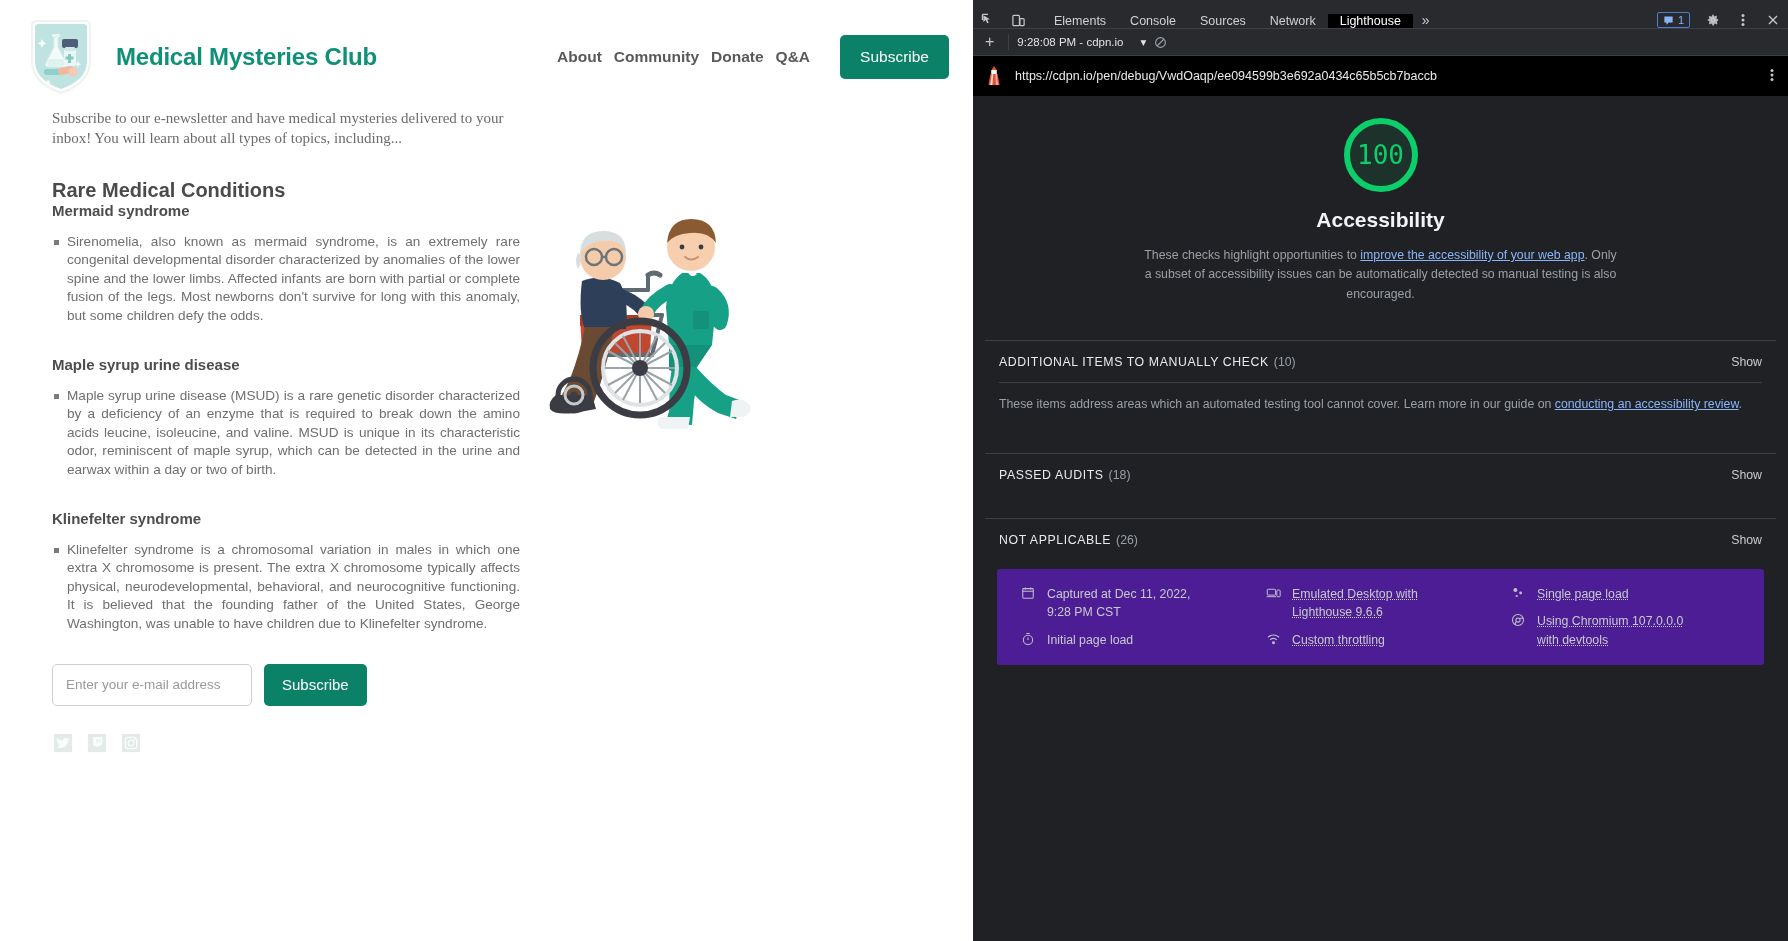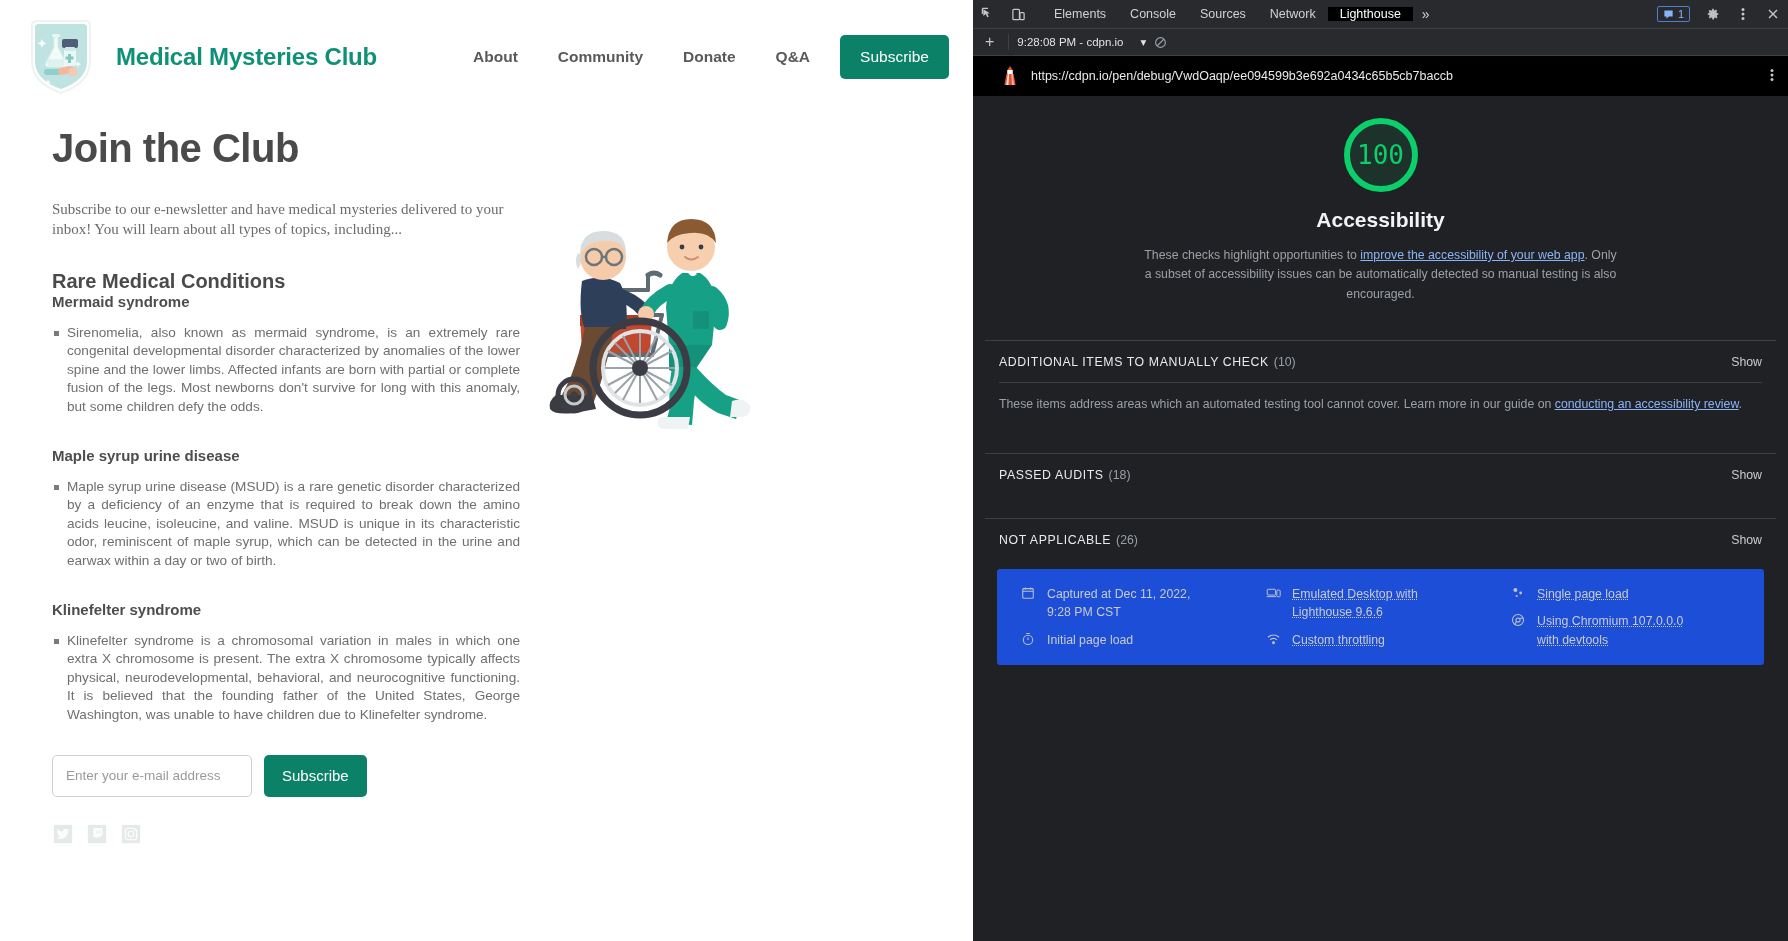--- a/index.html
+++ b/index.html
@@ -36,21 +36,21 @@
     font-size: 24px;
     font-weight: bold;
     color: #0f9177;
     letter-spacing: -0.2px;
     white-space: nowrap;
   }
   .nav-spacer { flex: 1; }
   .main-nav {
     display: flex;
     align-items: flex-end;
-    gap: 40px;
+    gap: 12px;
     margin-right: 30px;
   }
   .nav-link {
     font-size: 15.5px;
     font-weight: bold;
     color: #595959;
     text-decoration: none;
     white-space: nowrap;
     cursor: pointer;
   }
@@ -176,21 +176,21 @@
     color: #e8eaed;
     font-size: 12px;
     display: flex;
     flex-direction: column;
     overflow: hidden;
   }
   .dt-tabbar {
     height: 29px;
     background: #292a2d;
     display: flex;
-    align-items: center;
+    align-items: flex-end;
     border-bottom: 1px solid #3c4043;
     flex: 0 0 29px;
   }
   .dt-icon-btn {
     width: 30px;
     display: flex; align-items: center; justify-content: center;
     cursor: pointer;
   }
   .dt-sep {
     width: 1px; background: #3c4043; margin: 6px 4px;
@@ -247,21 +247,21 @@
     overflow: hidden;
     background: #202124;
     display: flex;
     flex-direction: column;
   }
   .lh-urlbar {
     background: #000000;
     display: flex;
     align-items: center;
     gap: 12px;
-    padding: 9px 14px 9px 28px;
+    padding: 9px 14px 9px 12px;
     flex: 0 0 auto;
   }
   .lh-url {
     font-size: 12.5px;
     color: #e8eaed;
     white-space: nowrap;
     overflow: hidden;
     text-overflow: ellipsis;
     flex: 1;
   }
@@ -334,21 +334,21 @@
     margin-top: 12px;
     font-size: 12.3px;
     color: #9aa0a6;
     line-height: 1.6;
     padding-right: 18px;
     padding-bottom: 2px;
   }
 
   .meta-card {
     margin: 22px 12px 0 12px;
-    background: #1d4ed8;
+    background: #4c1d95;
     border-radius: 3px;
     padding: 16px 18px 16px 24px;
     display: flex;
     gap: 10px;
   }
   .meta-col { flex: 1; display: flex; flex-direction: column; gap: 9px; }
   .meta-item { display: flex; gap: 10px; align-items: flex-start; }
   .meta-ico { flex: 0 0 16px; margin-top: 1px; color: #bdc1c6; }
   .meta-txt { font-size: 12.3px; line-height: 1.5; color: #c8cace; max-width: 160px; }
   .meta-txt.linky {
@@ -411,21 +411,20 @@
     <nav class="main-nav">
       <a class="nav-link">About</a>
       <a class="nav-link">Community</a>
       <a class="nav-link">Donate</a>
       <a class="nav-link">Q&amp;A</a>
     </nav>
     <button class="btn-subscribe-top">Subscribe</button>
   </header>
 
   <main class="page-body">
-    <h1 class="page-h1">Join the Club</h1>
     <p class="lead">Subscribe to our e-newsletter and have medical mysteries delivered to your inbox! You will learn about all types of topics, including...</p>
 
     <h2 class="section-h2">Rare Medical Conditions</h2>
 
     <h3 class="cond-h3">Mermaid syndrome</h3>
     <ul class="cond-list">
       <li>Sirenomelia, also known as mermaid syndrome, is an extremely rare congenital developmental disorder characterized by anomalies of the lower spine and the lower limbs. Affected infants are born with partial or complete fusion of the legs. Most newborns don't survive for long with this anomaly, but some children defy the odds.</li>
     </ul>
 
     <h3 class="cond-h3">Maple syrup urine disease</h3>

